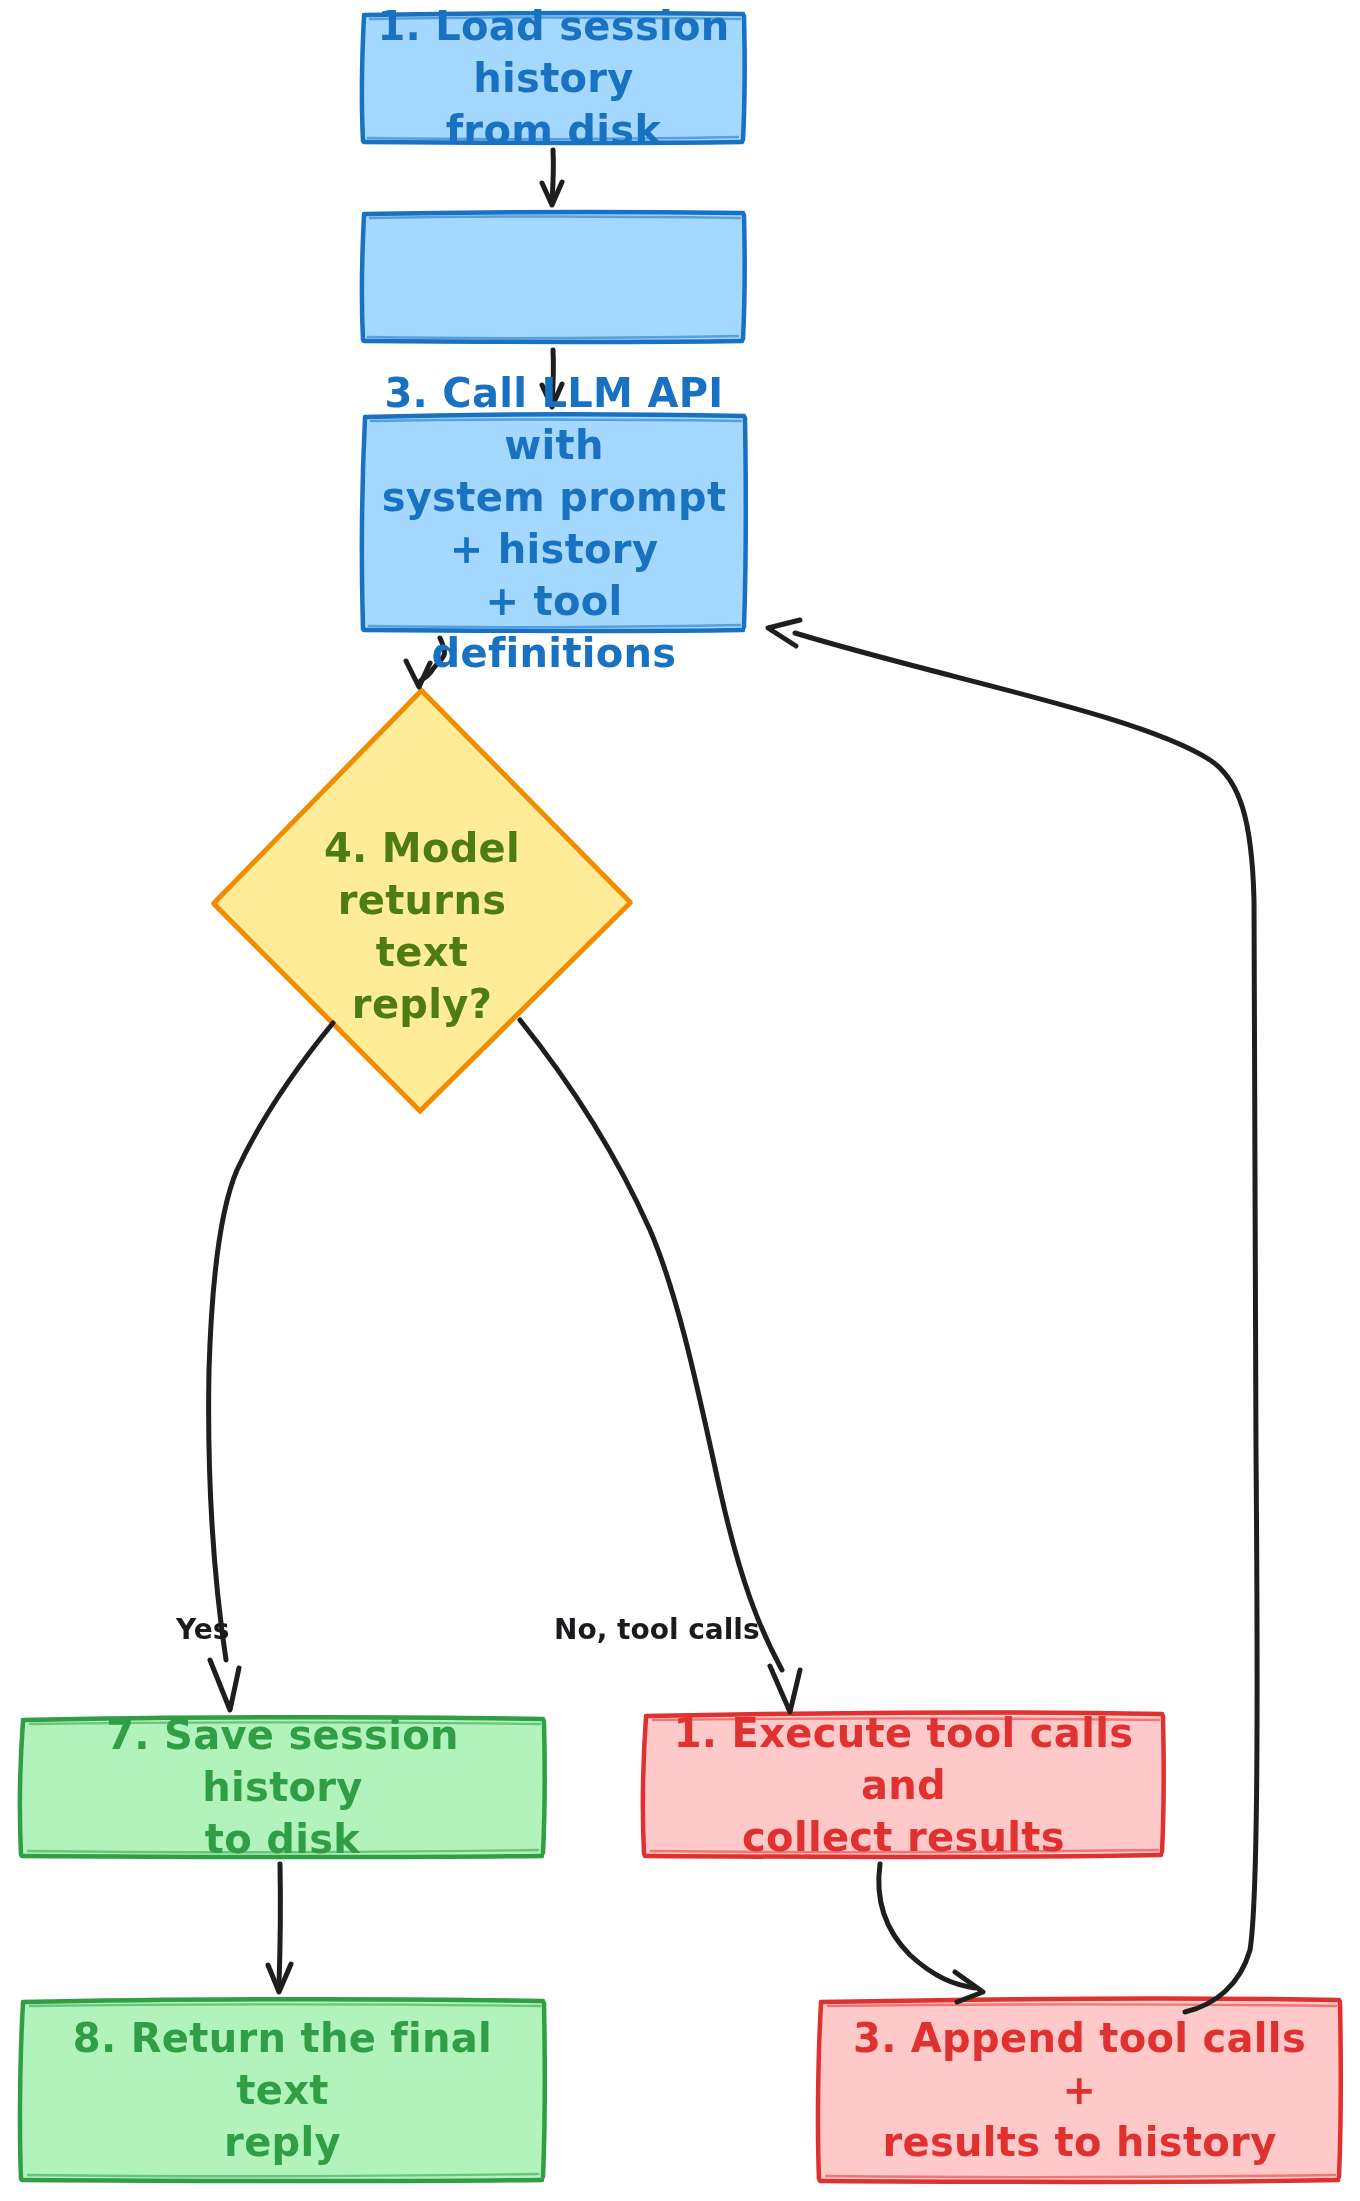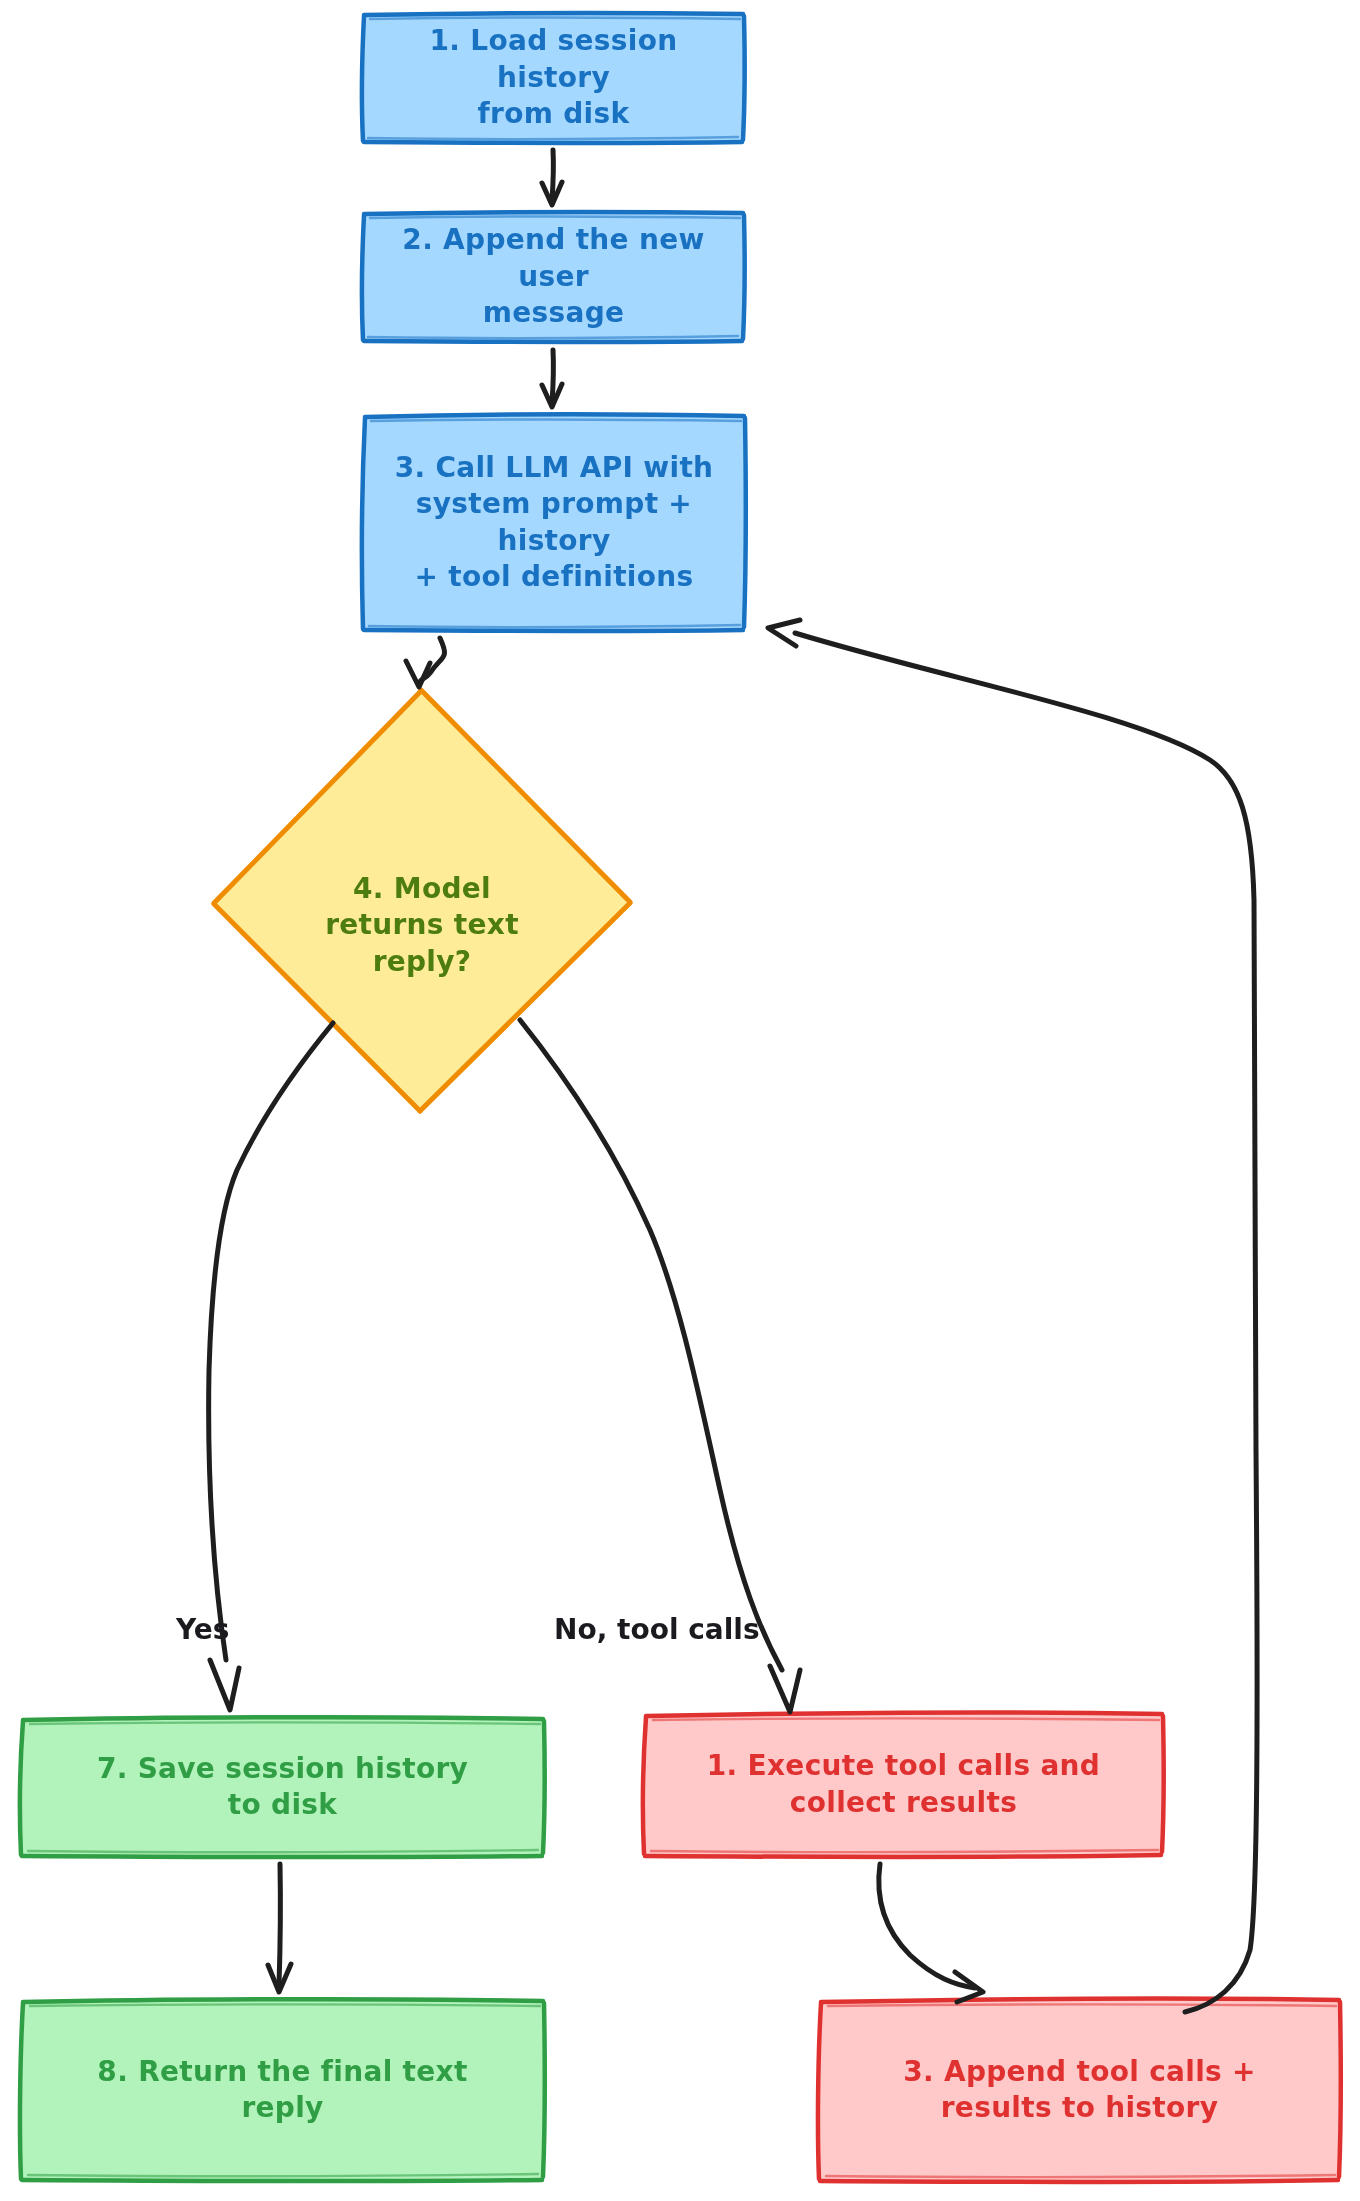--- a/index.html
+++ b/index.html
@@ -11,21 +11,21 @@
   svg.layer{position:absolute;left:0;top:0;width:1360px;height:2201px;overflow:visible;}
   .node{
     position:absolute;box-sizing:border-box;
     display:flex;align-items:center;justify-content:center;
     text-align:center;line-height:1.30;
     white-space:pre-line;
   }
   .node .txt{
     display:block;width:100%;padding:0 14px;box-sizing:border-box;
     font-family:"DejaVu Sans", sans-serif;
-    font-size:28px;font-weight:600;letter-spacing:.3px;
+    font-size:40px;font-weight:600;letter-spacing:.3px;
   }
   
   .rect{background:transparent;}
   .diamond{background:transparent;}
   .edge-label{
     position:absolute;
     font-family:"DejaVu Sans", sans-serif;
     font-size:28px;font-weight:600;color:#1b1b1f;
     white-space:nowrap;
   }
@@ -155,24 +155,20 @@
       <path class="rough" d="M1185 2012 C1215 2005, 1240 1985, 1250 1950 C1258 1900, 1258 1700, 1256 1450 C1254 1220, 1256 1000, 1254 900 C1252 820, 1240 780, 1210 760 C1140 715, 950 680, 795 633" stroke="#1e1e1e" stroke-width="5" fill="none"></path>
       <path class="rough" d="M800 620 L768 628 L796 646" stroke="#1e1e1e" stroke-width="5" fill="#1e1e1e"></path>
     </g>
   </svg>
 
   <div class="node rect" style="left:362px;top:13px;width:383px;height:130px;">
     <span class="txt" style="color:#1971c2;">1. Load session history
 from disk</span>
   </div>
 
-  <div class="node rect" style="left:362px;top:212px;width:383px;height:130px;">
-    <span class="txt" style="color:#1971c2;">2. Append the new user
-message</span>
-  </div>
 
   <div class="node rect" style="left:362px;top:414px;width:384px;height:217px;text-align:center;">
     <span class="txt" style="color:#1971c2;">3. Call LLM API with
 system prompt + history
 + tool definitions</span>
   </div>
 
   <div class="node diamond" style="left:300px;top:820px;width:244px;height:168px;">
     <span class="txt" style="color:#4d7c0f;margin-top:43px;">4. Model
 returns text

